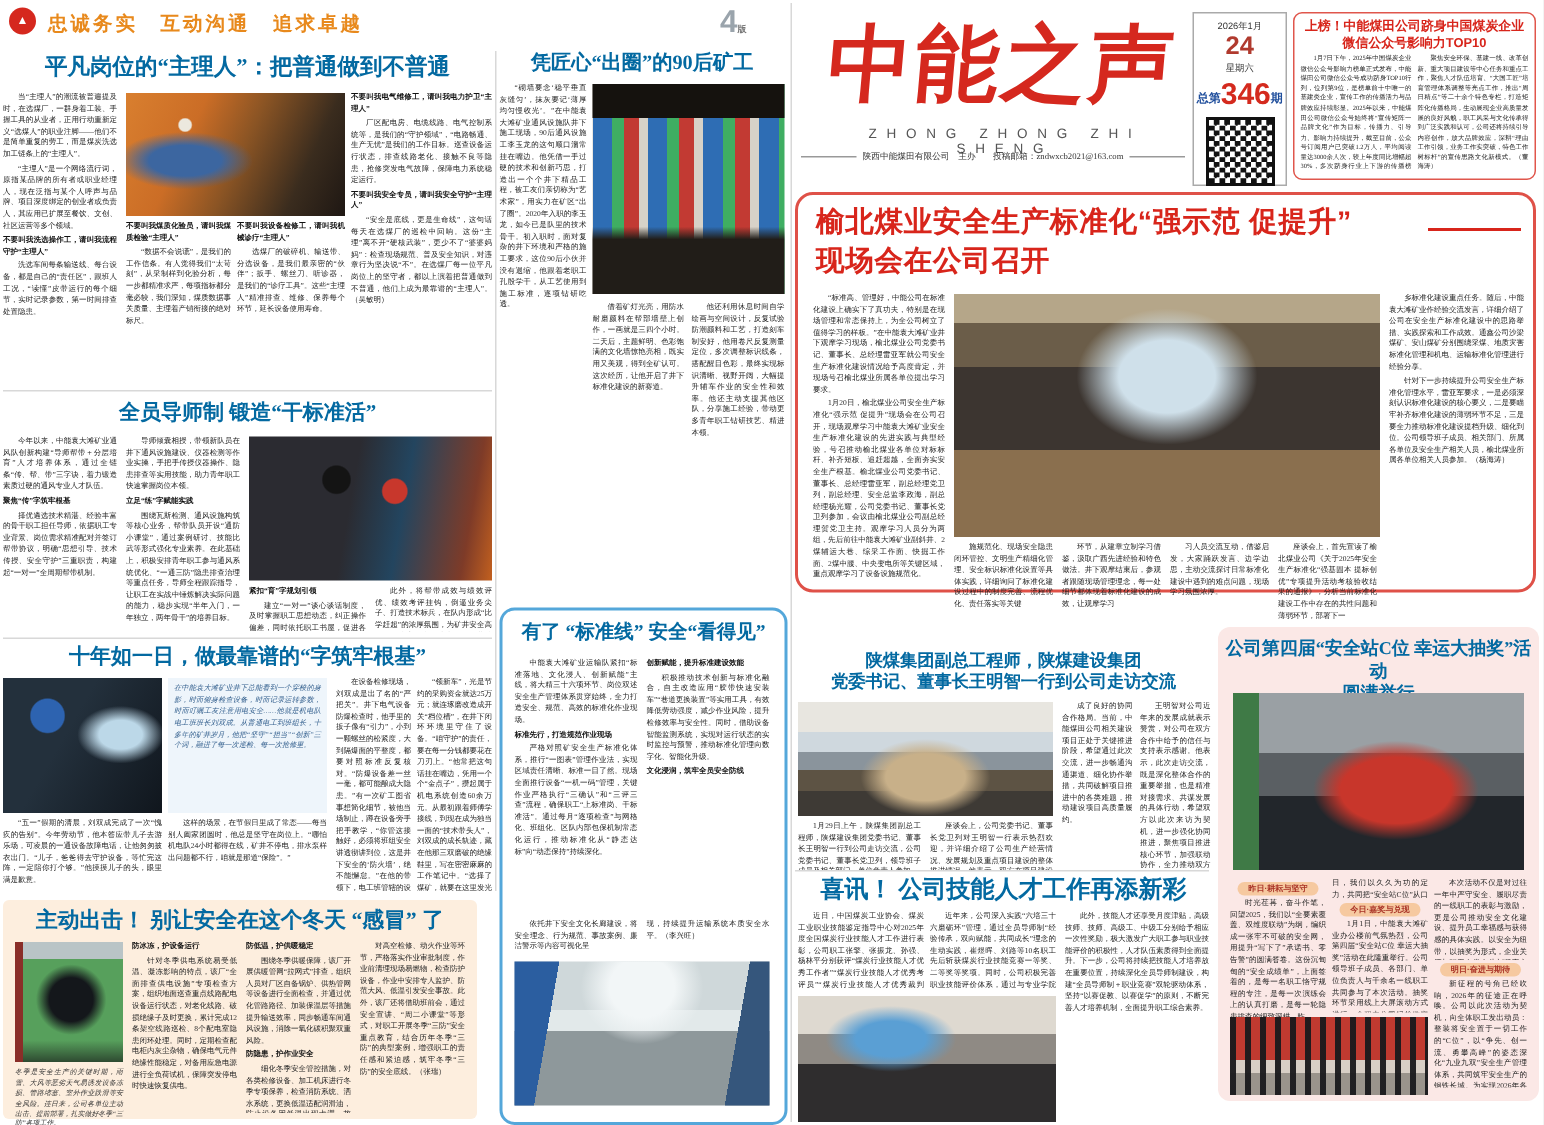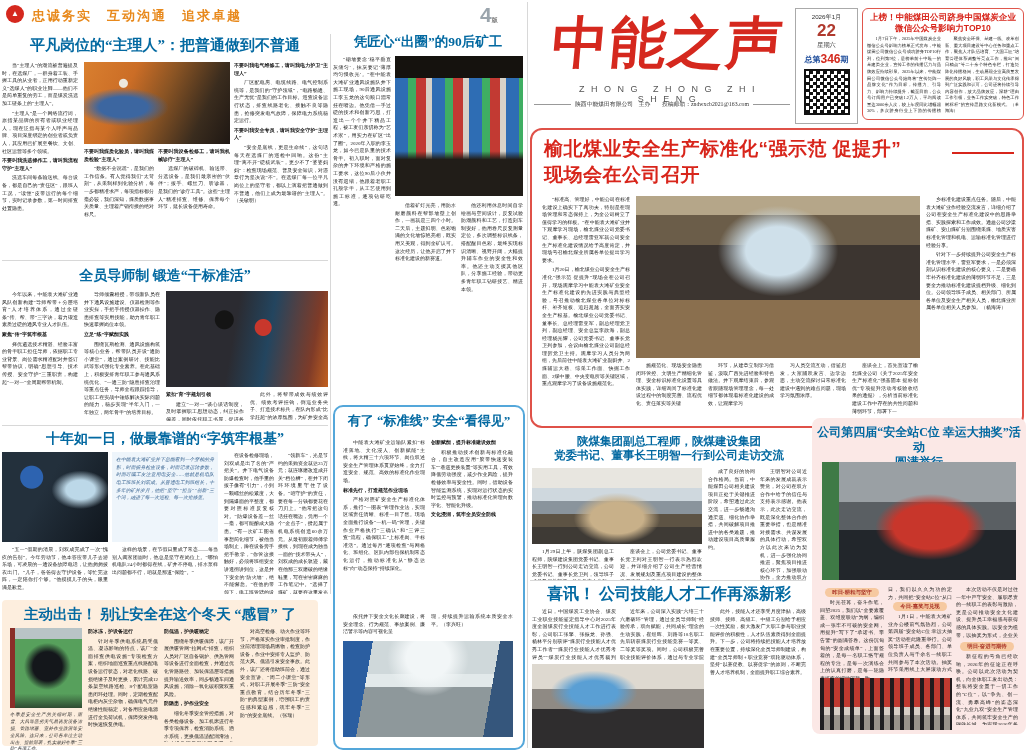--- a/index.html
+++ b/index.html
@@ -22,21 +22,21 @@
               font-family:"Liberation Serif",serif;}
   #mast-pinyin{font-size:9px;letter-spacing:6.5px;color:#555;font-family:"Liberation Sans",sans-serif;}
   .pubrow{display:flex;align-items:center;gap:4px;}
   .pubrow .bar{flex:1;height:1px;background:#999;}
   .pubtext{font-size:5.8px;color:#333;white-space:nowrap;}
   
   #datebox{border:1px solid #aaa;text-align:center;font-family:"Liberation Sans",sans-serif;}
   .d-small{font-size:6.2px;color:#333;}
   .d-day{font-size:17px;font-weight:bold;color:#b03a2e;line-height:1.1;}
   .d-issue{font-size:8px;font-weight:bold;color:#1f4e9c;}
-  .d-issue b{font-size:12px;color:#d42a1e;vertical-align:-1px;}
+  .d-issue b{font-size:20px;color:#d42a1e;vertical-align:-1px;}
   #qr{width:42px;height:42px;margin:3px auto 0 auto;border:2px solid #111;
       background:repeating-conic-gradient(#111 0% 25%,#fff 0% 50%);background-size:7px 7px;}
   
   .redbox{border:1.5px solid #e0564c;border-radius:6px;background:#fff;}
   #mainbox{border:2px solid #df5148;border-radius:12px;}
   .red-h{color:#d8251b;font-family:"Liberation Sans",sans-serif;font-weight:bold;}
   #bluebox{border:2px solid #54a7da;border-radius:10px;background:#fff;}
   #creambox{background:#fdeede;border-radius:4px;}
   #pinkbox{background:#fbe8e6;border-radius:8px;}
   .poem{background:#eef5fb;color:#35618f;font-style:italic;font-size:4.8px;line-height:1.6;
@@ -217,21 +217,21 @@
   </div>
   <div class="abs" id="mast-pinyin" style="left:556px;top:84px;width:228px;text-align:center;">ZHONG ZHONG ZHI SHENG</div>
   <div class="abs pubrow" style="left:534px;top:100px;width:256px;">
     <div class="bar"></div>
     <div class="pubtext">陕西中能煤田有限公司　主办　　投稿邮箱：zndwxcb2021@163.com</div>
     <div class="bar"></div>
   </div>
 
   <div class="abs" id="datebox" style="left:795px;top:8px;width:61px;height:114px;">
     <div class="d-small" style="margin-top:4px;">2026年1月</div>
-    <div class="d-day">22</div>
+    <div class="d-day">24</div>
     <div class="d-small">星期六</div>
     <div class="d-issue" style="margin-top:2px;">
       <span>总第</span><b>346</b><span>期</span>
     </div>
     <div id="qr"></div>
   </div>
 
   <div class="abs redbox" style="left:862px;top:8px;width:162px;height:112px;padding:3px 4px;box-sizing:border-box;">
     <div class="red-h" style="font-size:8.6px;text-align:center;line-height:1.3;">
       <div>上榜！中能煤田公司跻身中国煤炭企业</div>
@@ -240,21 +240,21 @@
     <div style="display:flex;gap:4px;margin-top:2px;">
       <div class="txt" style="width:74px;height:78px;font-size:4.3px;">
           <p>1月7日下午，2025年中国煤炭企业微信公众号影响力榜单正式发布，中能煤田公司微信公众号成功跻身TOP10行列，位列第9位，是榜单前十中唯一的基建类企业，宣传工作的传播活力与品牌效应持续彰显。2025年以来，中能煤田公司微信公众号始终将“宣传矩阵一品牌文化”作为目标，传播力、引导力、影响力持续提升，截至目前，公众号订阅用户已突破1.2万人，平均阅读量达3000余人次，较上年度同比增幅超30%，多次跻身行业上下游的传播榜单。</p>
         </div>
       <div class="txt" style="width:74px;height:78px;font-size:4.3px;">
           <p class="sig">聚焦安全环保、基建一线、改革创新、重大项目建设等中心任务和重点工作，聚焦人才队伍培育、“大国工匠”培育管理体系调整等亮点工作，推出“周日精点”等二十余个特色专栏，打造矩阵化传播格局，生动展现企业高质量发展的良好风貌，职工风采与文化传承得到广泛实践和认可，公司还将持续引导内容创作，放大品牌效应，深耕“理由工作引领，业务工作实突破，特色工作树标杆”的宣传思路文化新模式。（董海涛）</p>
         </div>
     </div>
   </div>
 
-  <div class="abs" id="mainbox" style="left:530px;top:128px;width:494px;height:300px;box-sizing:border-box;">
+  <div class="abs" id="mainbox" style="left:530px;top:128px;width:494px;height:267px;box-sizing:border-box;">
     <div class="abs red-h" style="left:12px;top:6px;font-size:19px;line-height:1.35;letter-spacing:0.5px;">
       <div>榆北煤业安全生产标准化“强示范 促提升”</div>
         <div>现场会在公司召开</div>
     </div>
     <div class="abs redline" style="right:8px;top:22px;width:62px;"></div>
     <div class="abs ph" id="ph-main" style="left:104px;top:66px;width:284px;height:162px;"></div>
     <div class="abs txt" style="left:10px;top:66px;width:88px;height:222px;">
       <p>“标准高、管理好，中能公司在标准化建设上确实下了真功夫，特别是在现场管理和常态保持上，为全公司树立了值得学习的样板。”在中能袁大滩矿业井下观摩学习现场，榆北煤业公司党委书记、董事长、总经理雷亚军就公司安全生产标准化建设情况给予高度肯定，并现场号召榆北煤业所属各单位提出学习要求。</p>
         <p>1月20日，榆北煤业公司安全生产标准化“强示范 促提升”现场会在公司召开，现场观摩学习中能袁大滩矿业安全生产标准化建设的先进实践与典型经验，号召推动榆北煤业各单位对标标杆、补齐短板、追赶超越，全面夯实安全生产根基。榆北煤业公司党委书记、董事长、总经理雷亚军，副总经理党卫列，副总经理、安全总监李政海，副总经理杨光耀，公司党委书记、董事长党卫列参加，会议由榆北煤业公司副总经理贺党卫主持。观摩学习人员分为两组，先后前往中能袁大滩矿业副斜井、2煤辅运大巷、综采工作面、快掘工作面、2煤中腰、中央变电所等关键区域，重点观摩学习了设备设施规范化。</p>
     </div>

